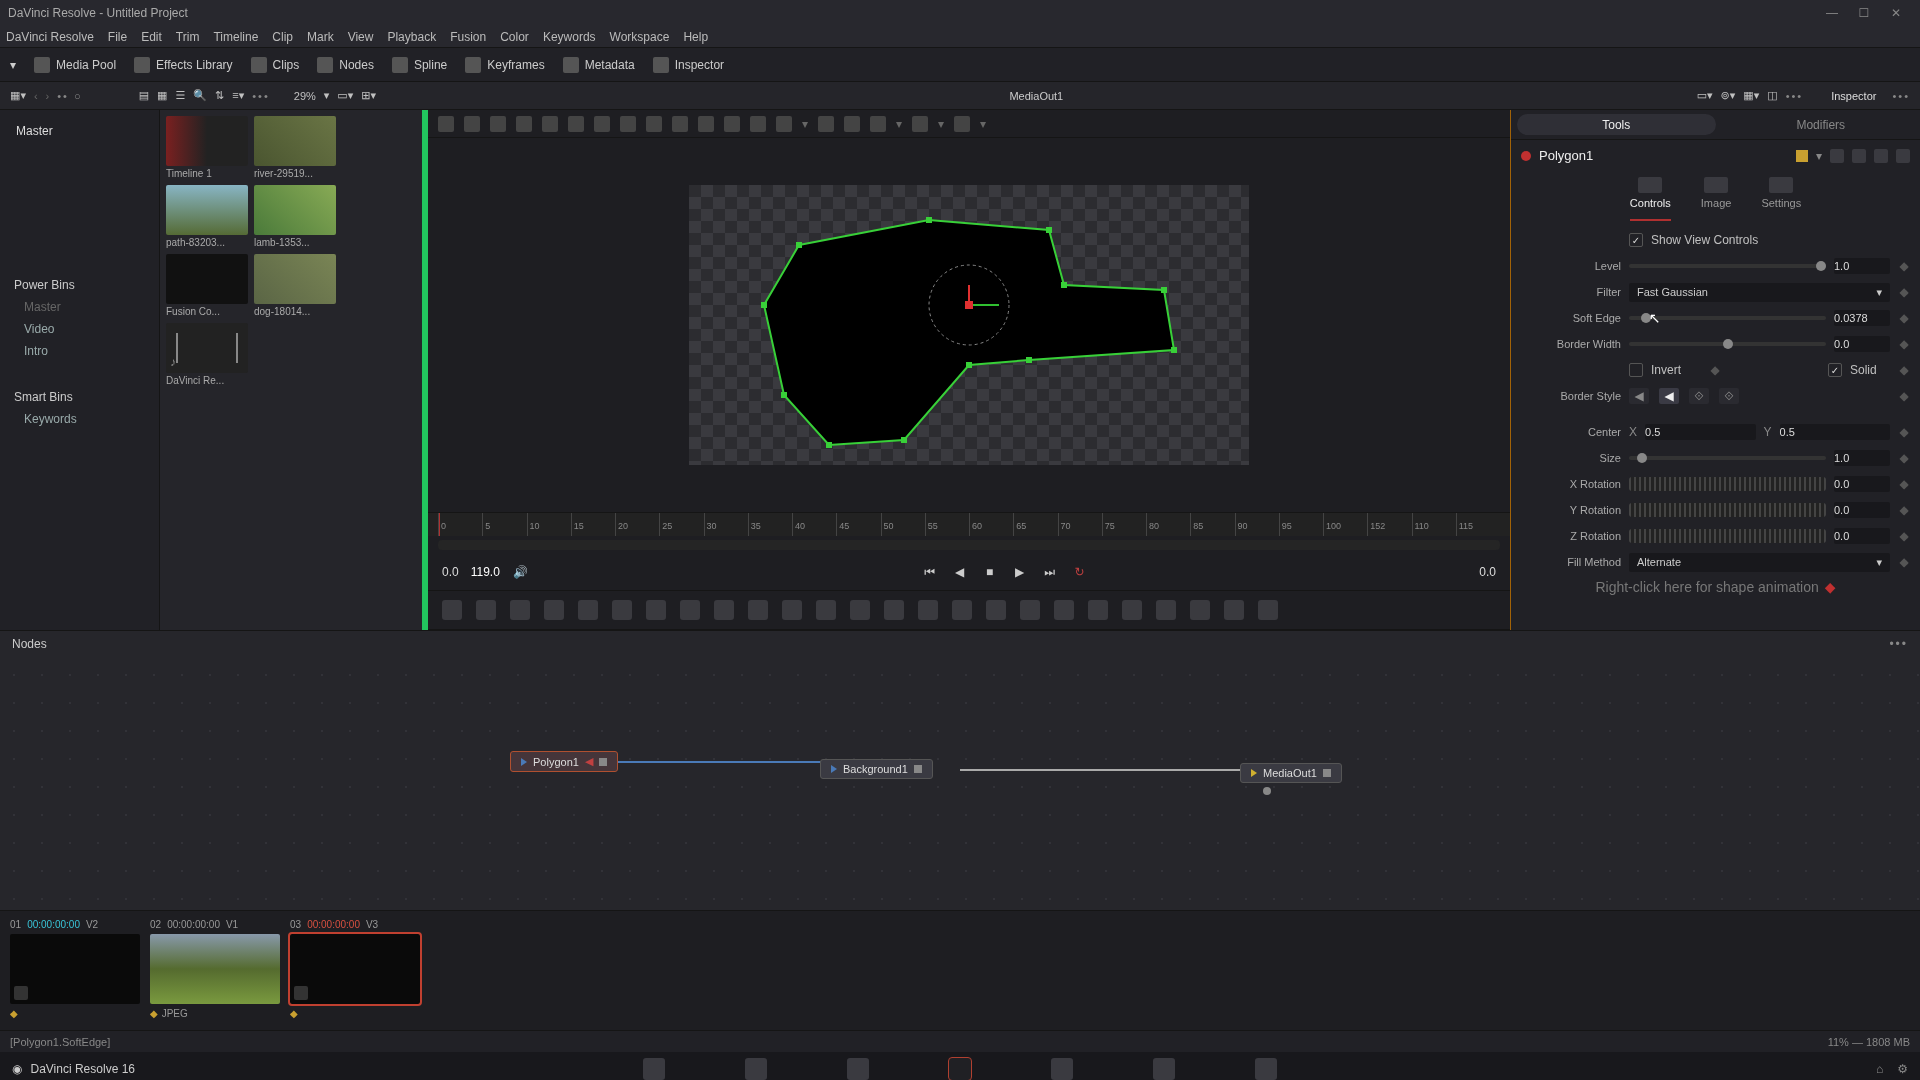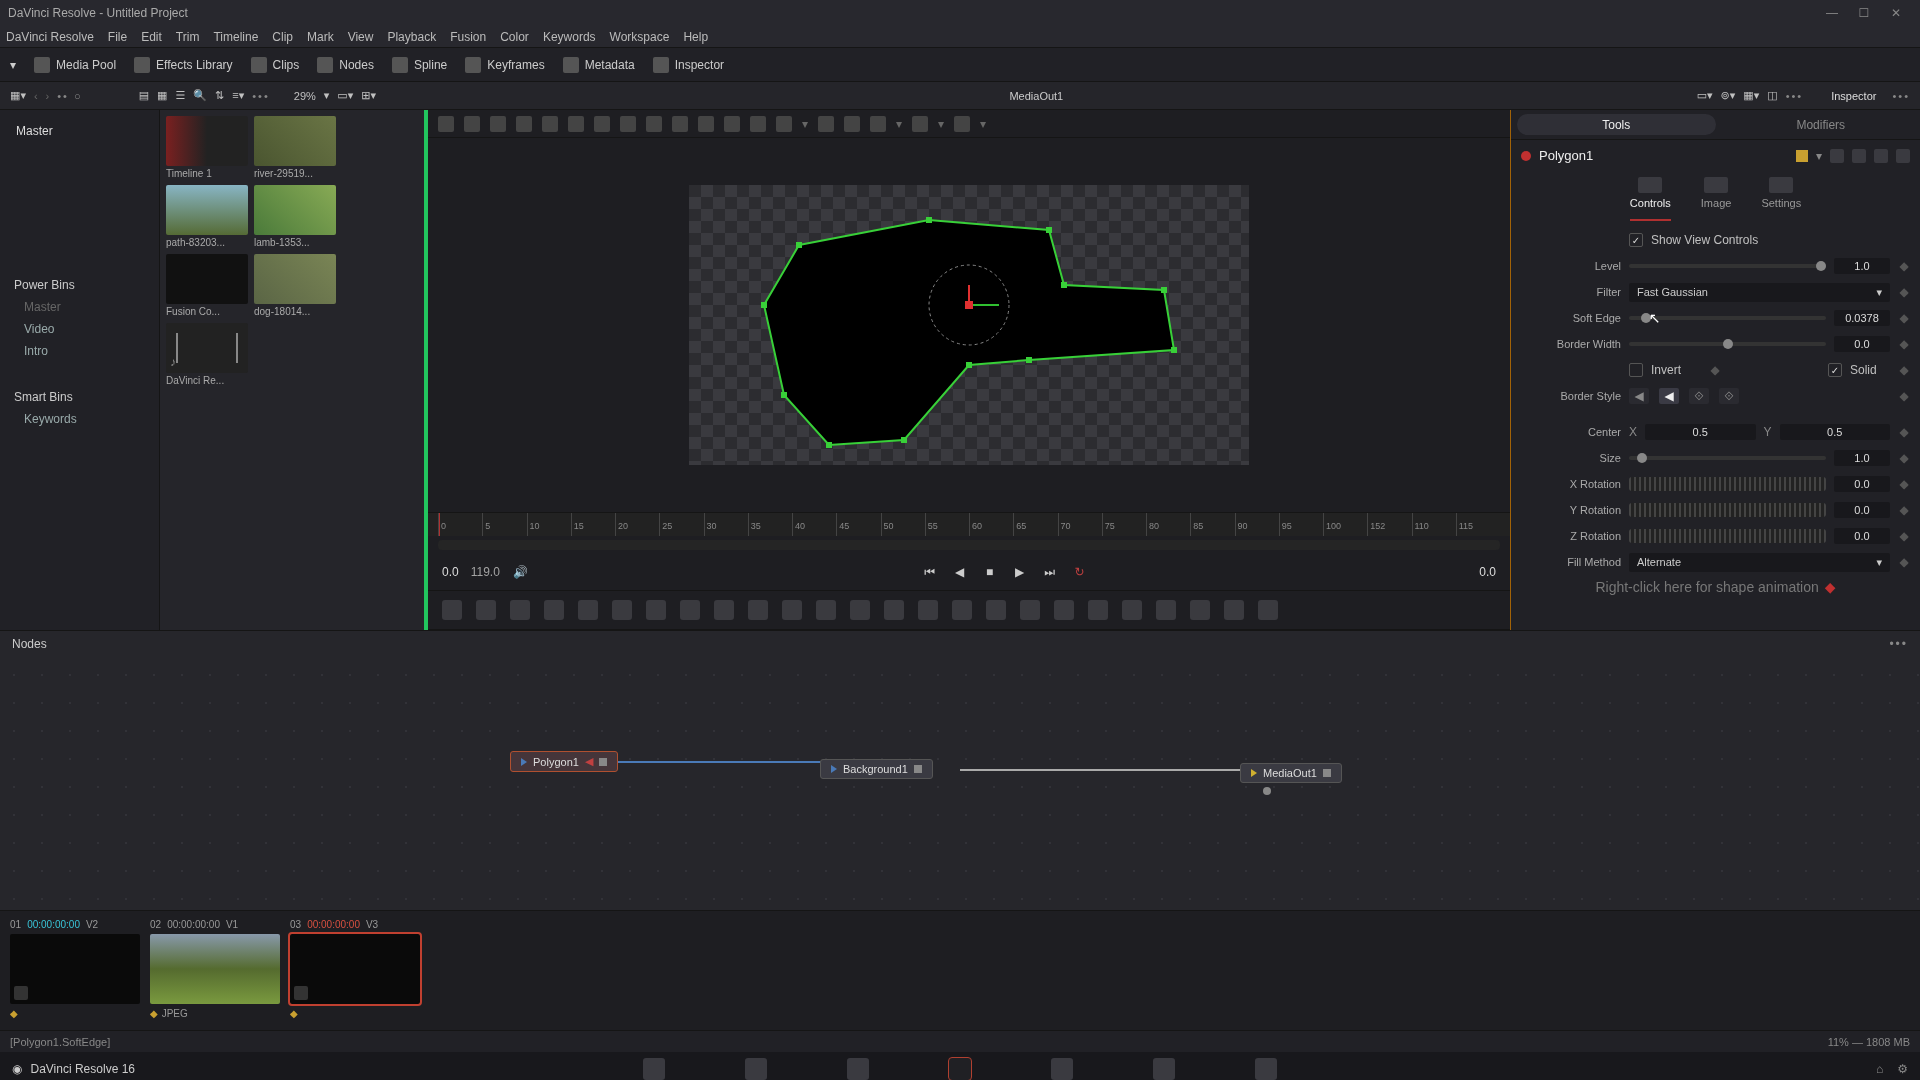--- a/index.html
+++ b/index.html
@@ -31,21 +31,21 @@
 
 .mainrow { display: flex; height: 520px; }
 
 
 .sidebar-media { width: 160px; background: #212126; border-right: 1px solid #151515; padding: 8px; }
 .sidebar-media .heading { color: #ddd; font-size: 12px; margin: 6px 0 10px 8px; }
 .sidebar-media .item { color: #9aa; font-size: 12px; padding: 4px 16px; }
 .section-title { color: #ccc; font-size: 12px; padding: 10px 6px 4px; }
 
 
-.clipgrid { width: 268px; background: #25252a; border-right: 4px solid #22c55e; padding: 6px; display: flex; flex-wrap: wrap; gap: 6px; align-content: flex-start; }
+.clipgrid { width: 268px; background: #25252a; border-right: 6px solid #22c55e; padding: 6px; display: flex; flex-wrap: wrap; gap: 6px; align-content: flex-start; }
 .clip { width: 82px; }
 .clip .thumb { width: 82px; height: 50px; background: #3a3a3a; border-radius: 2px; position: relative; }
 .clip .thumb.tl { background: linear-gradient(90deg,#7a2020,#222 50%); }
 .clip .thumb.img1 { background: linear-gradient(45deg,#4a5530,#6a7545); }
 .clip .thumb.img2 { background: linear-gradient(180deg,#88b5c4,#556b35); }
 .clip .thumb.img3 { background: linear-gradient(45deg,#4a7a3a,#88aa55); }
 .clip .thumb.black { background: #111; }
 .clip .thumb.img4 { background: linear-gradient(45deg,#5a6545,#7a8555); }
 .clip .thumb.aud { background: #222; }
 .clip .thumb.aud::after { content:""; position:absolute; inset:10px; border-left:2px solid #888; border-right:2px solid #888; }
@@ -84,21 +84,21 @@
 .node-title .colorchip { width:12px; height:12px; background:#c9a030; }
 .subtabs { display:flex; gap:30px; justify-content:center; padding:6px 0 0; }
 .subtab { text-align:center; font-size:11px; color:#999; padding-bottom:10px; }
 .subtab.active { color:#eee; border-bottom:2px solid #b03030; }
 .subtab .ic { width:24px; height:16px; background:#3a3a40; margin:0 auto 4px; border-radius:2px; }
 .prop-rows { padding:6px 10px; }
 .prow { display:flex; align-items:center; height:26px; gap:8px; }
 .prow .lab { width:100px; text-align:right; color:#aaa; font-size:11px; }
 .prow .slider { flex:1; height:4px; background:#333; border-radius:2px; position:relative; }
 .prow .slider .knob { position:absolute; top:-3px; width:10px; height:10px; background:#888; border-radius:50%; }
-.prow .val { width:56px; text-align:center; font-size:11px; color:#ddd; background:#18181c; border-radius:2px; padding:2px 0; }
+.prow .val { width:56px; text-align:left; font-size:11px; color:#ddd; background:#18181c; border-radius:2px; padding:2px 0; }
 .prow .dd { flex:1; background:#18181c; border-radius:2px; padding:3px 8px; font-size:11px; color:#ccc; display:flex; justify-content:space-between; }
 .prow .key { width:12px; color:#555; text-align:center; }
 .prow .chk { width:14px; height:14px; border:1px solid #555; border-radius:2px; display:flex; align-items:center; justify-content:center; }
 .prow .chk.checked::after { content:"✓"; font-size:10px; color:#ddd; }
 .bstyle { display:flex; gap:10px; }
 .bstyle .bs { width:20px; height:16px; background:#2a2a30; border-radius:2px; display:flex; align-items:center; justify-content:center; color:#888; }
 .bstyle .bs.active { background:#3a3a44; color:#eee; }
 .wheel { flex:1; height:14px; background:repeating-linear-gradient(90deg,#444 0 2px,#222 2px 5px); border-radius:3px; }
 .hint { text-align:center; color:#777; font-size:14px; padding:4px 0; }
 .hint .reddot { color:#c03030; margin-left:6px; }
@@ -359,21 +359,21 @@
           <div class="tick">95</div>
           <div class="tick">100</div>
         <div class="tick">152</div>
           <div class="tick">110</div>
           <div class="tick">115</div>
       </div>
     </div>
     <div class="scrub"></div>
     <div class="transport">
       <span class="tc">0.0</span>
-      <span class="tc" style="color:#a3a3a3">119.0</span>
+      <span class="tc" style="color:#ffffff">119.0</span>
       <span class="btn">🔊</span>
       <div class="spacer"></div>
       <span class="btn">⏮</span>
       <span class="btn">◀</span>
       <span class="btn">■</span>
       <span class="btn">▶</span>
       <span class="btn">⏭</span>
       <span class="btn loop">↻</span>
       <div class="spacer"></div>
       <span class="tc">0.0</span>

